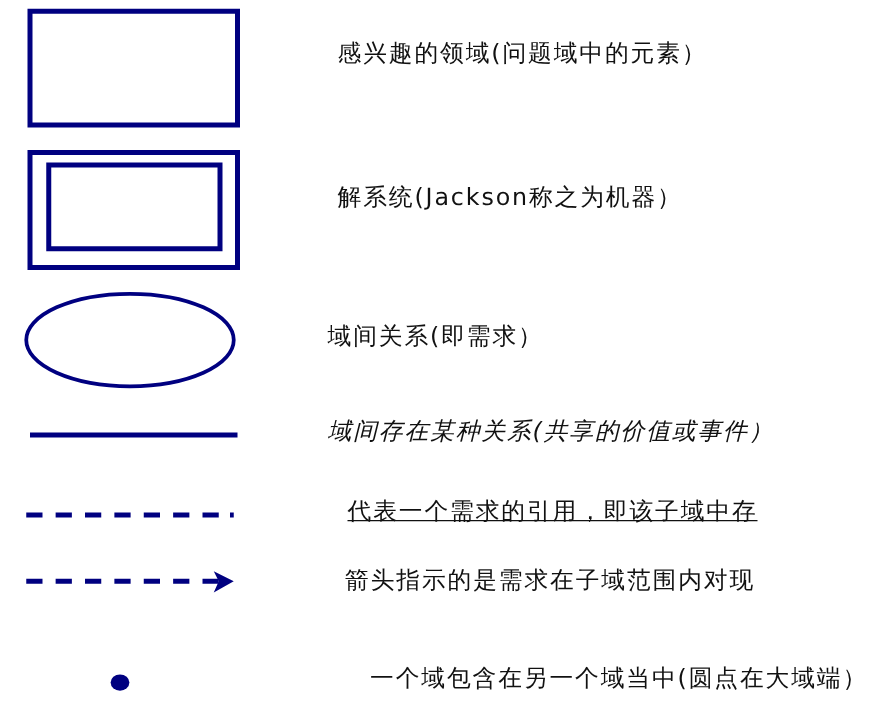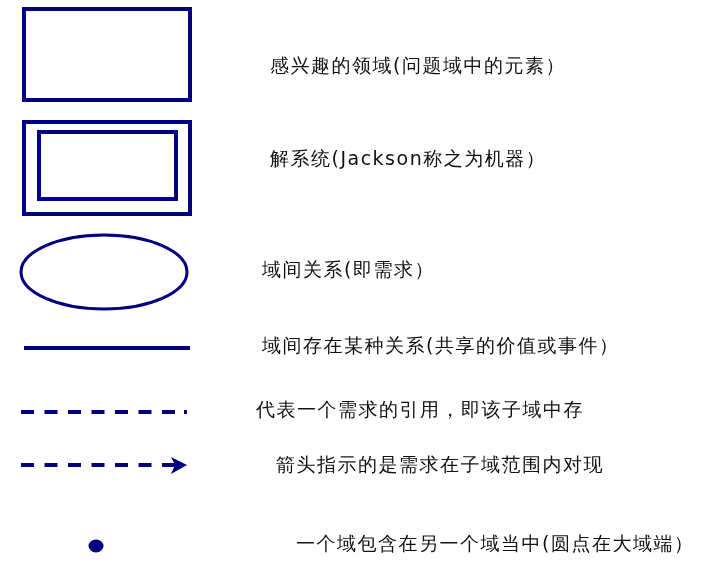--- a/index.html
+++ b/index.html
@@ -57,26 +57,26 @@
     </g>
 
     <g>
       <line x1="21" y1="465" x2="175" y2="465" stroke="#000080" stroke-width="4" stroke-dasharray="13,10.5"></line>
       <path d="M171 457 L187 465 L171 474 L175 465 Z" fill="#000080"></path>
     </g>
 
     <ellipse cx="96" cy="546" rx="7.5" ry="6.5" fill="#000080"></ellipse>
   </svg>
 
-  <div class="legend-label" style="left:270px; top:31px;margin-top:22px;">感兴趣的领域(问题域中的元素）</div>
+  <div class="legend-label" style="left:270px; top:31px;">感兴趣的领域(问题域中的元素）</div>
 
   <div class="legend-label" style="left:270px; top:146px;">解系统(Jackson称之为机器）</div>
 
   <div class="legend-label" style="left:262px; top:257px;">域间关系(即需求）</div>
 
-  <div class="legend-label" style="left:262px; top:333px;">域间存在某种关系(共享的价值或事件）</div>
+  <div class="legend-label" style="left:262px; top:333px;font-style:italic;">域间存在某种关系(共享的价值或事件）</div>
 
-  <div class="legend-label" style="left:256px; top:397px;">代表一个需求的引用，即该子域中存</div>
+  <div class="legend-label" style="left:278px; top:397px;text-decoration:underline;">代表一个需求的引用，即该子域中存</div>
 
   <div class="legend-label" style="left:276px; top:452px;">箭头指示的是需求在子域范围内对现</div>
 
   <div class="legend-label" style="left:256px; top:531px;margin-left:40px;">一个域包含在另一个域当中(圆点在大域端）</div>
 </div>
 
 </body></html>

